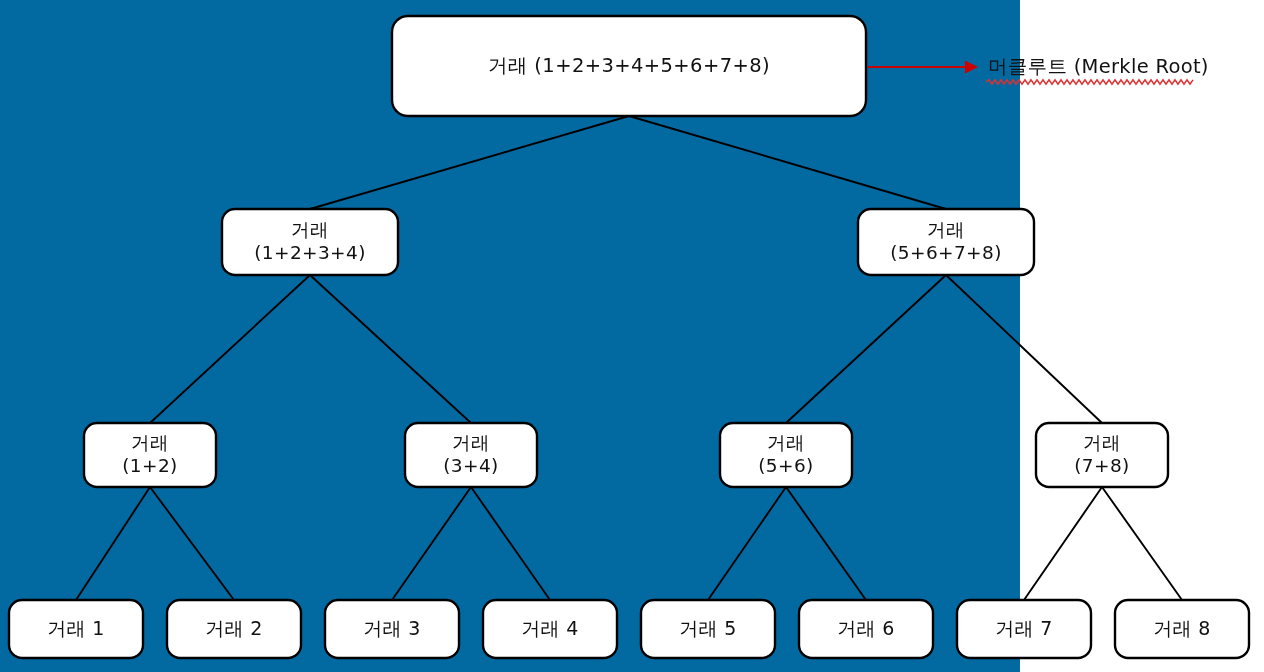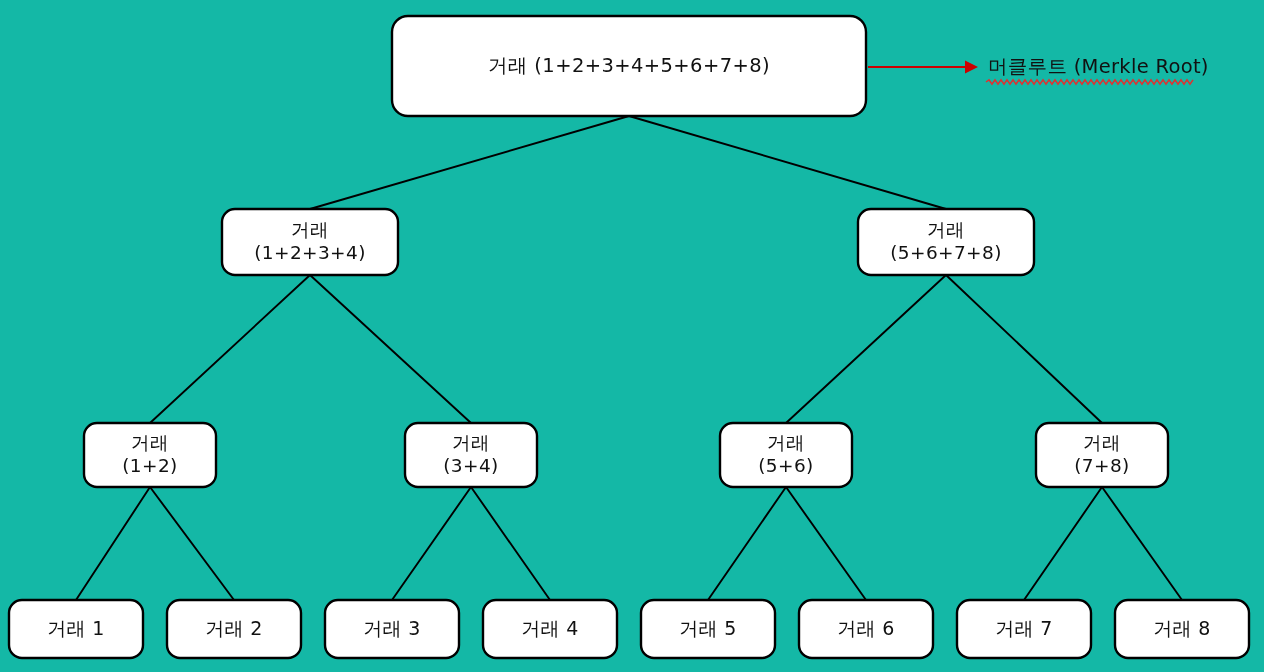--- a/index.html
+++ b/index.html
@@ -8,23 +8,23 @@
     background: #ffffff;
   }
   body {
     width: 1264px;
     height: 672px;
     overflow: hidden;
     font-family: "DejaVu Sans", sans-serif;
   }
   #diagram-root {
     position: relative;
-    width: 1264px;
+    width: 1020px;
     height: 672px;
-    background: #14b8a6;
+    background: #0369a1;
   }
   svg#tree-svg {
     position: absolute;
     top: 0;
     left: 0;
     width: 1264px;
     height: 672px;
     display: block;
   }
   .node-box {

